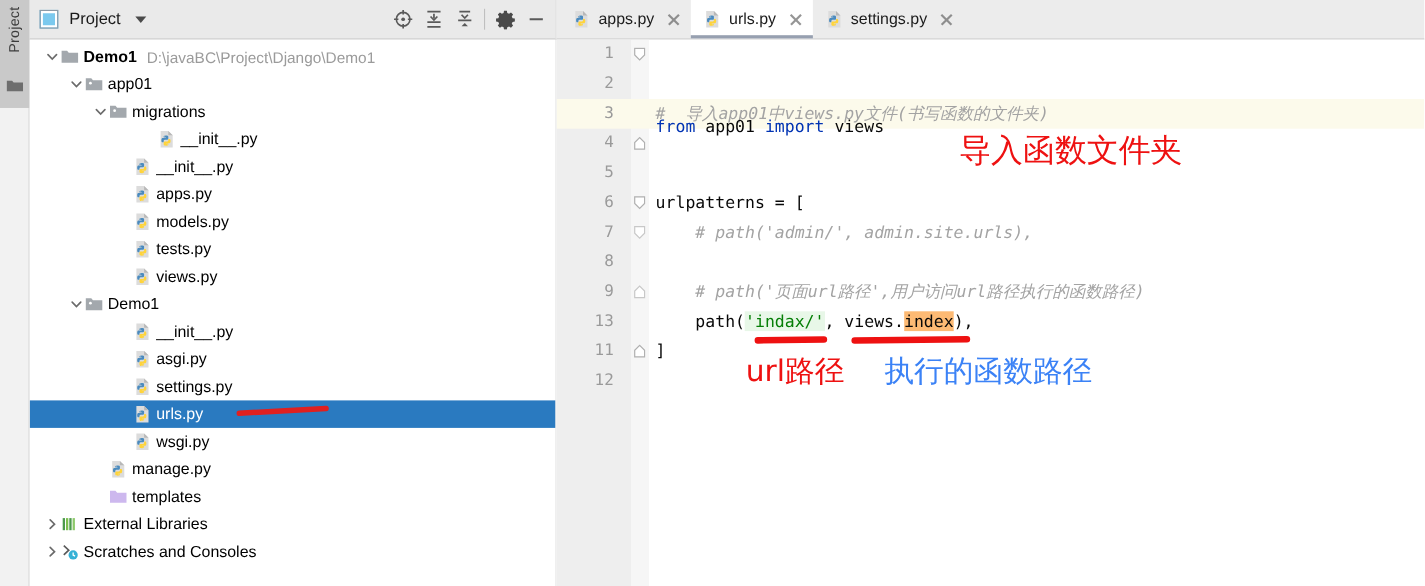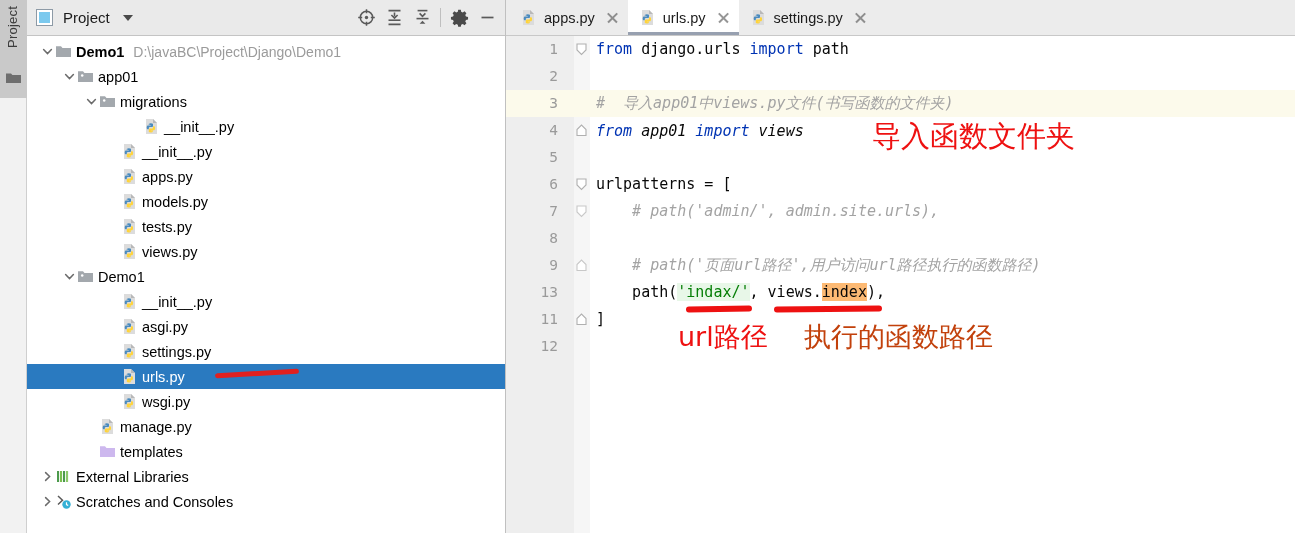--- a/index.html
+++ b/index.html
@@ -525,32 +525,31 @@
       </div>
     <div class="code-wrap" id="codewrap">
       <div class="gutter-bg"></div>
       <div class="gutter-sep"></div>
     <div class="ln" style="top: 0px;">1</div>
         <div class="fold" style="top: 0px;">
           <svg width="11" height="13" viewBox="0 0 11 13">
             <path d="M1 1h9v6L5.5 11.5 1 7z" fill="#fff" stroke="#b0b0b0" stroke-width="1.1"></path>
           </svg>
         </div>
-        <div class="ctext" style="top: 0px;"><span class="kw">from</span><span class=""> django.urls </span><span class="kw">import</span><span class=""> path</span></div>
         <div class="ln" style="top: 27px;">2</div>
         <div class="code-line hl" style="top: 54px;"></div>
         <div class="ln" style="top: 54px;">3</div>
         <div class="ctext" style="top: 54px;"><span class="cmt">#  导入app01中views.py文件(书写函数的文件夹)</span></div>
         <div class="ln" style="top: 81px;">4</div>
         <div class="fold" style="top: 81px;">
           <svg width="11" height="13" viewBox="0 0 11 13">
             <path d="M1 11.5h9v-6L5.5 1 1 5.5z" fill="#fff" stroke="#b0b0b0" stroke-width="1.1"></path>
           </svg>
         </div>
-        <div class="ctext" style="top: 82px; font-style: italic;"><span class="kw">from</span><span class=""> app01 </span><span class="kw">import</span><span class=""> views</span></div>
+        <div class="ctext" style="top: 66px;"><span class="kw">from</span><span class=""> app01 </span><span class="kw">import</span><span class=""> views</span></div>
         <div class="ln" style="top: 108px;">5</div>
         <div class="ln" style="top: 135px;">6</div>
         <div class="fold" style="top: 135px;">
           <svg width="11" height="13" viewBox="0 0 11 13">
             <path d="M1 1h9v6L5.5 11.5 1 7z" fill="#fff" stroke="#b0b0b0" stroke-width="1.1"></path>
           </svg>
         </div>
         <div class="ctext" style="top: 135px;"><span class="">urlpatterns = [</span></div>
         <div class="ln" style="top: 162px;">7</div>
         <div class="fold" style="top: 162px;">
@@ -572,18 +571,18 @@
         <div class="ln" style="top: 270px;">11</div>
         <div class="fold" style="top: 270px;">
           <svg width="11" height="13" viewBox="0 0 11 13">
             <path d="M1 11.5h9v-6L5.5 1 1 5.5z" fill="#fff" stroke="#b0b0b0" stroke-width="1.1"></path>
           </svg>
         </div>
         <div class="ctext" style="top: 270px;"><span class="">]</span></div>
         <div class="ln" style="top: 297px;">12</div>
         <div class="ink" style="left: 366px; top: 81px; font-size: 29px; color: rgb(238, 17, 17);">导入函数文件夹</div>
         <div class="ink" style="left: 172px; top: 283px; font-size: 27px; color: rgb(238, 17, 17);">url路径</div>
-        <div class="ink" style="left: 298px; top: 283px; font-size: 27px; color: #c2410c;">执行的函数路径</div>
+        <div class="ink" style="left: 298px; top: 283px; font-size: 27px; color: #3b82f6;">执行的函数路径</div>
         <div class="ink-line" style="left: 180px; top: 270px; width: 66px; height: 6px; background: rgb(238, 17, 17); transform: rotate(-0.8deg);"></div>
         <div class="ink-line" style="left: 268px; top: 270px; width: 108px; height: 6px; background: rgb(238, 17, 17); transform: rotate(-0.6deg);"></div>
       </div>
   </div>
 </div>
 
 </body></html>

